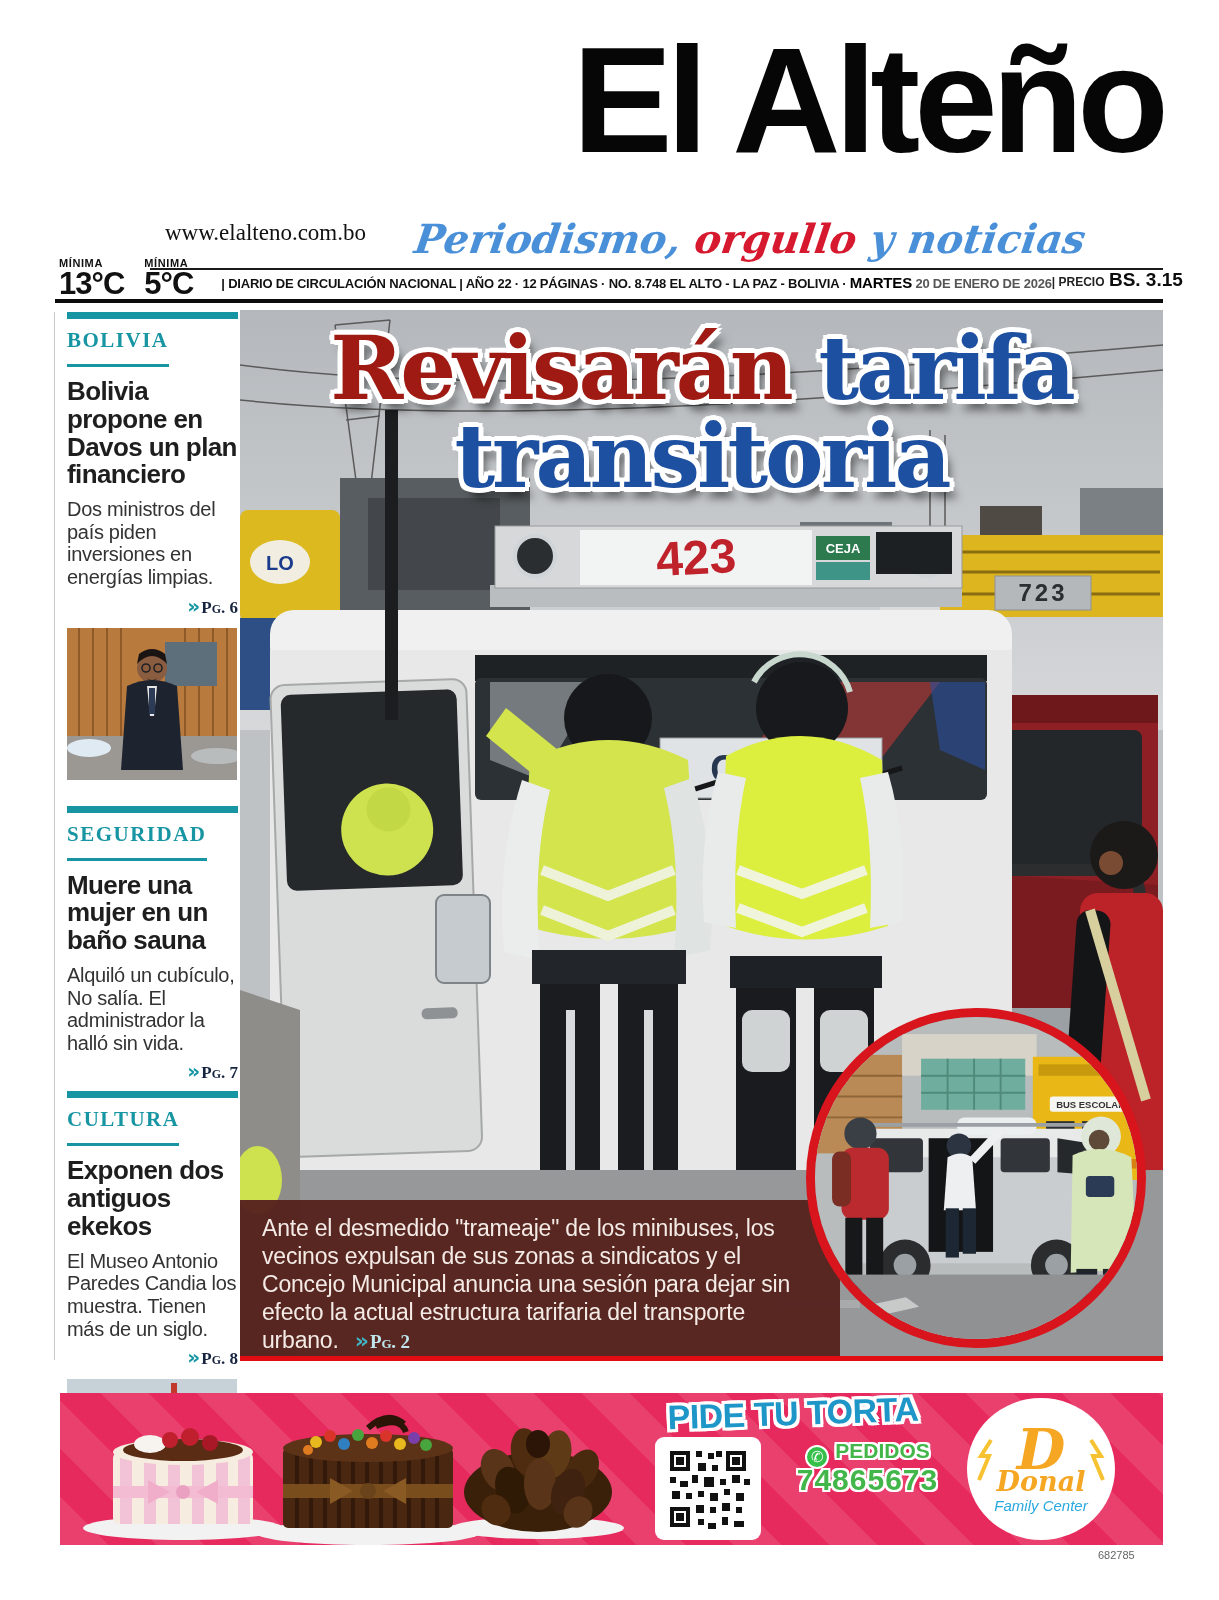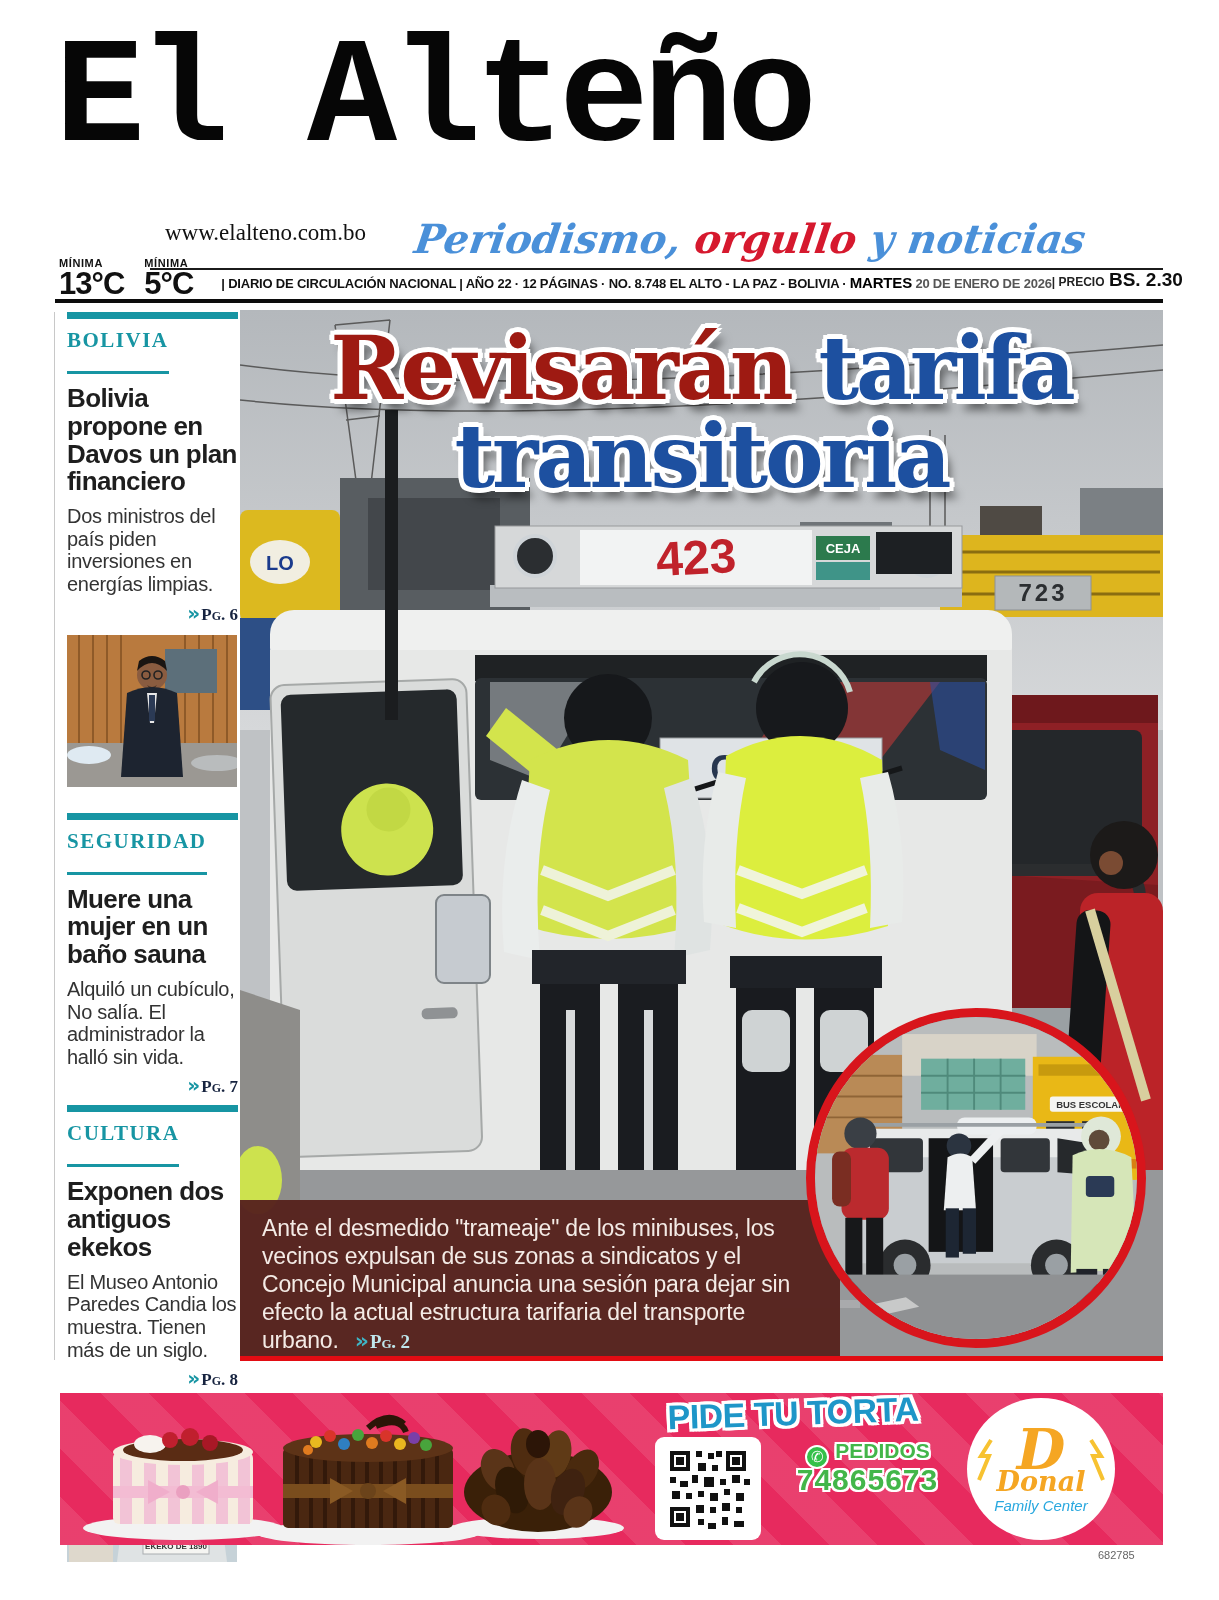--- a/index.html
+++ b/index.html
@@ -1,22 +1,22 @@
 <!DOCTYPE html>
 <html><head>
 <meta charset="utf-8">
 <style>
   * { margin:0; padding:0; box-sizing:border-box; }
   html,body { width:1219px; height:1600px; background:#fff; overflow:hidden;
               font-family:"Liberation Sans", sans-serif; }
 
   
   #masthead { position:absolute; left:55px; top:18px; width:1108px; height:238px; }
-  #paper-title { font-family:Liberation Mono, monospace; font-weight:bold; font-size:150px;
-                 letter-spacing:-6px; text-align:left; color:#060606; line-height:1.1; }
+  #paper-title { font-family:Liberation Sans, sans-serif; font-weight:bold; font-size:150px;
+                 letter-spacing:-6px; text-align:right; color:#060606; line-height:1.1; }
   #website { position:absolute; left:110px; bottom:10px; font-family:"Liberation Serif", serif;
              font-size:23px; color:#111; }
   #tagline { position:absolute; right:78px; bottom:-6px; font-family:"DejaVu Serif", serif;
              font-style:italic; font-weight:bold; font-size:40px; transform:skewX(-8deg); white-space:nowrap; }
   #tagline .t-blue { color:#4a90d9; } #tagline .t-red { color:#d6192e; }
 
   
   #topline { position:absolute; left:150px; top:268px; width:1013px; height:2px; background:#1b1b1b; }
   #infobar { position:absolute; left:55px; top:256px; width:1108px; height:42px; display:flex; align-items:flex-end; }
   #blackrule { position:absolute; left:55px; top:299px; width:1108px; height:4px; background:#0c0c0c; }
@@ -29,21 +29,21 @@
   #circ .date { color:#555; }
   #price { margin:0 0 7px auto; font-weight:bold; white-space:nowrap; }
   #price .pl { font-size:12px; color:#222; } #price .pv { font-size:19px; color:#0d0d0d; }
 
   
   #sidebar { position:absolute; left:54px; top:312px; width:184px; height:1048px;
              border-left:1px solid #c8c8c8; padding-left:12px; }
   .sec-bar { height:7px; background:#1795a3; margin-bottom:9px; }
   .kicker { display:inline-block; font-family:"Liberation Serif", serif; font-weight:bold;
             font-size:21px; letter-spacing:1.5px; color:#1795a3;
-            border-bottom:3px solid #1795a3; padding-bottom:18px; margin-bottom:11px; }
+            border-bottom:3px solid #1795a3; padding-bottom:11px; margin-bottom:11px; }
   .hl { font-size:26px; font-weight:bold; color:#1e1e1e; line-height:1.07; letter-spacing:-.6px; margin-bottom:9px; }
   .sum { font-size:20px; color:#333; line-height:1.13; letter-spacing:-.3px; }
   .pg { text-align:right; margin-top:5px; font-family:"Liberation Serif", serif; font-size:17px;
         font-weight:bold; color:#16233f; font-variant:small-caps; }
   .mk { color:#1795a3; font-size:20px; letter-spacing:-4px; margin-right:5px; font-family:"DejaVu Sans", sans-serif; }
   .ph { width:170px; margin:10px 0 12px; display:block; }
   .sec2 { margin-top:26px; } .sec3 { margin-top:8px; }
 
   
   #main { position:absolute; left:240px; top:310px; width:923px; height:1046px; background:#bfc2c5; overflow:hidden; }
@@ -126,21 +126,21 @@
     <span class="lbl">MÍNIMA</span>
     <span class="val">5°C</span>
   </div>
   <div id="circ">
     <span>| DIARIO DE CIRCULACIÓN NACIONAL | AÑO 22 · 12 PÁGINAS · NO. 8.748 EL ALTO - LA PAZ - BOLIVIA ·</span>
     <span class="day">MARTES</span>
     <span class="date">20 DE ENERO DE 2026</span>
   </div>
   <div id="price">
     <span class="pl">| PRECIO</span>
-    <span class="pv">BS. 2.30</span>
+    <span class="pv">BS. 3.15</span>
   </div>
 </div>
 <div id="blackrule"></div>
 
 <div id="sidebar">
 
   <div class="sec">
     <div class="sec-bar"></div>
     <div><span class="kicker">BOLIVIA</span></div>
     <div class="hl">Bolivia propone en Davos un plan financiero</div>

